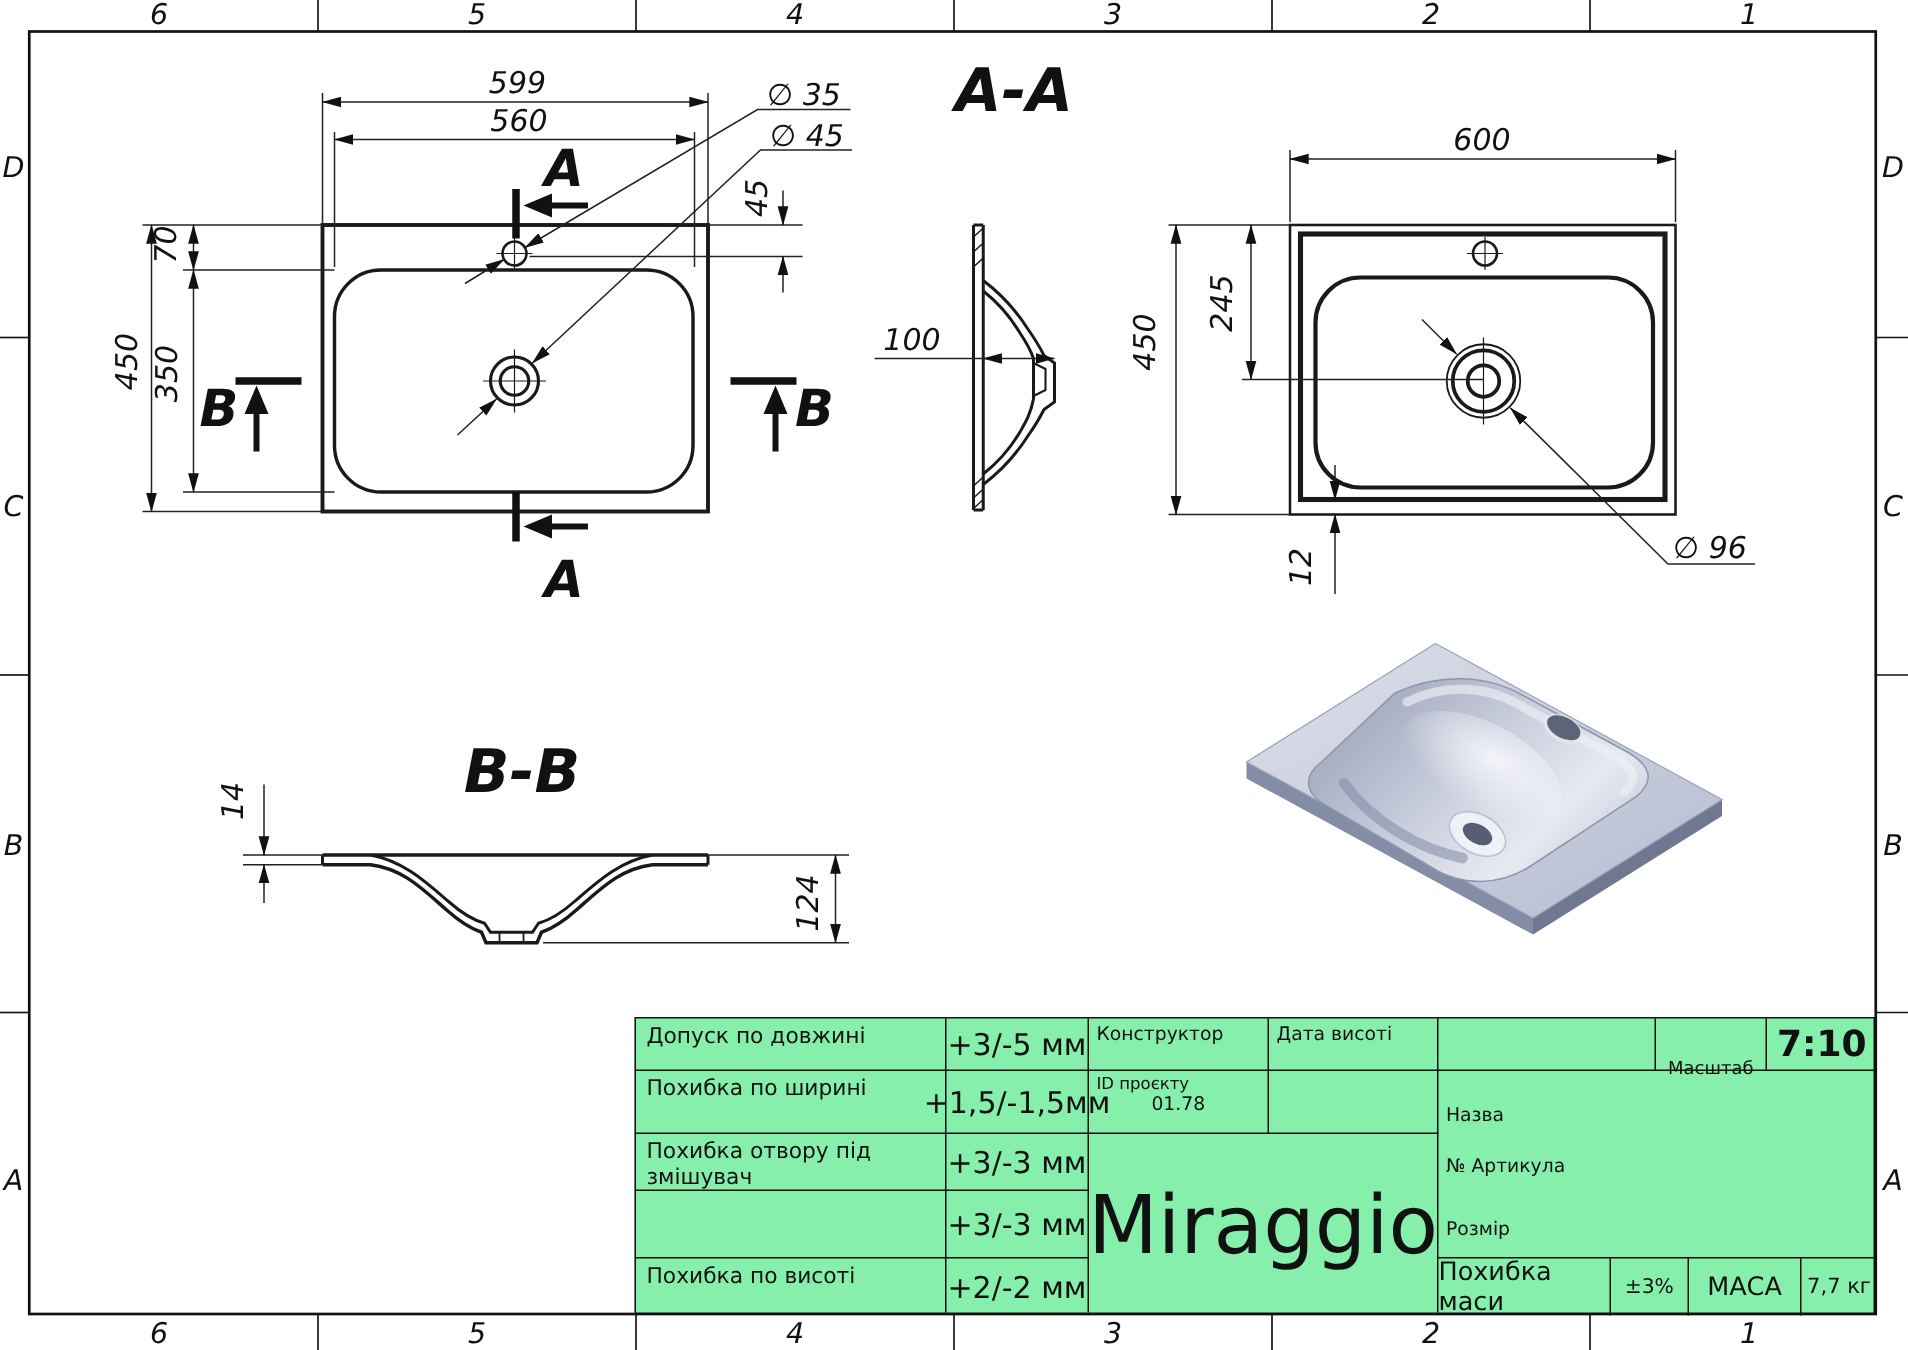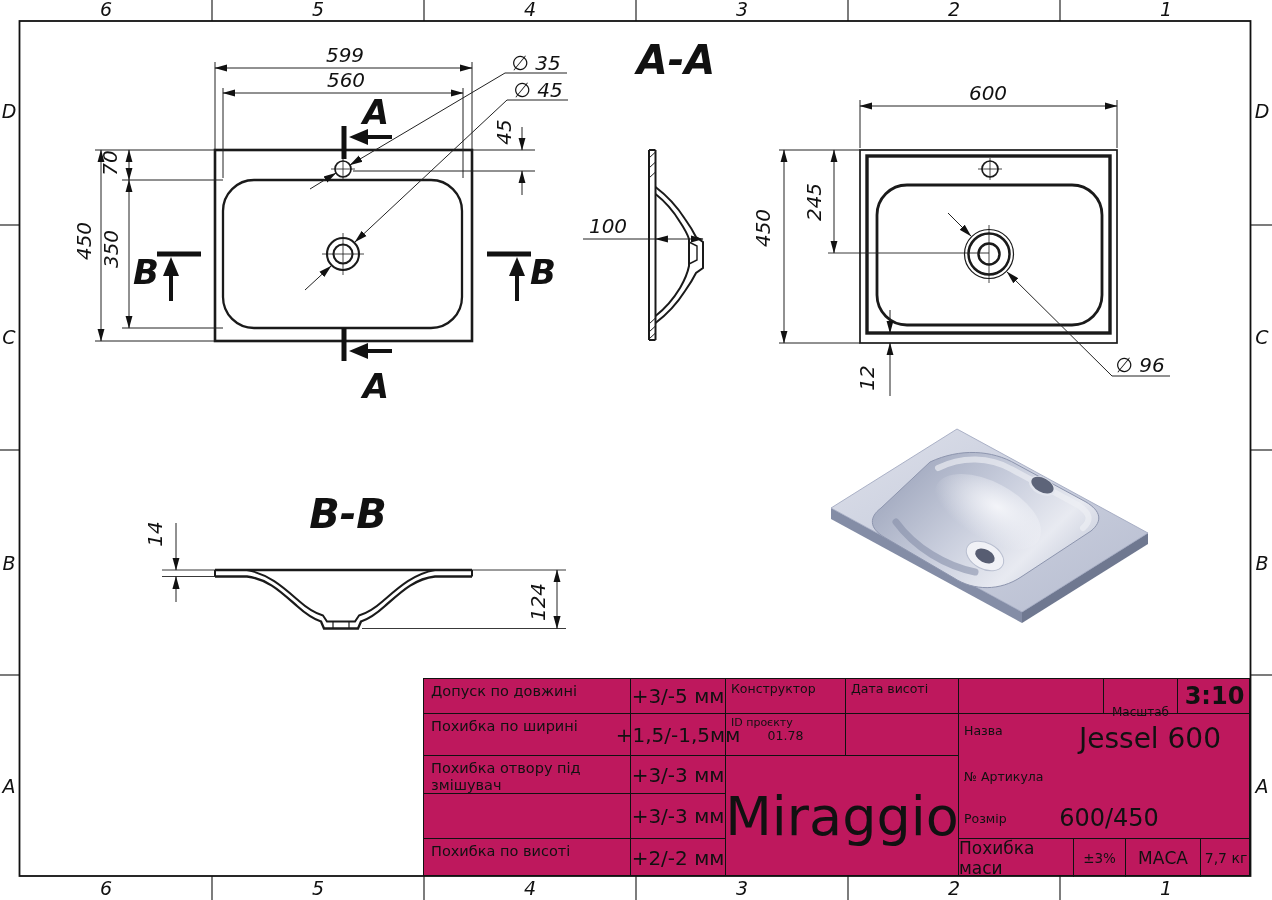--- a/index.html
+++ b/index.html
@@ -3,21 +3,21 @@
 <meta charset="utf-8">
 <style>
   html,body{margin:0;padding:0;background:#fff;}
   body{width:1272px;height:900px;position:relative;font-family:"DejaVu Sans",sans-serif;overflow:hidden;}
   svg text{fill:#111;}
   .dimtxt{font:italic 20px "DejaVu Sans",sans-serif;}
   .sectxt{font:italic 600 34px "DejaVu Sans",sans-serif;}
   .viewtitle{font:italic 600 40px "DejaVu Sans",sans-serif;}
   .zonetxt{font:italic 19px "DejaVu Sans",sans-serif;}
   
-  #tblock{position:absolute;left:423px;top:678px;width:827px;height:198px;border:1.6px solid #111;box-sizing:border-box;background:#be185d;}
+  #tblock{position:absolute;left:423px;top:678px;width:827px;height:198px;border:1.6px solid #111;box-sizing:border-box;background:#86efac;}
   .tb-line{position:absolute;background:#111;}
   .tb-cell{position:absolute;box-sizing:border-box;color:#111;}
   .tol-label{font-size:14.5px;line-height:1.15;padding:4px 2px 0 7px;}
   .tol-value{font-size:20px;display:flex;align-items:center;justify-content:center;}
   .small-label{font-size:12.5px;padding:2px 0 0 5px;}
   .tiny-label{font-size:11px;padding:2px 0 0 5px;}
   .logo{font-size:54px;letter-spacing:0px;display:flex;align-items:center;justify-content:center;font-weight:500;}
   .big-val{display:flex;align-items:center;justify-content:center;}
 </style>
 </head>
@@ -311,26 +311,24 @@
   <div class="tb-cell tol-label" style="left:0;top:160px;width:206px;height:38px">Похибка по висоті</div>
   <div class="tb-cell tol-value" style="left:207px;top:160px;width:94px;height:38px">+2/-2 мм</div>
 
   <div class="tb-cell small-label" style="left:302px;top:0;width:119px;height:34px">Конструктор</div>
   <div class="tb-cell small-label" style="left:422px;top:0;width:112px;height:34px">Дата висоті</div>
   <div class="tb-cell tiny-label" style="left:302px;top:35px;width:119px;height:14px">ID проєкту</div>
   <div class="tb-cell" style="left:302px;top:49px;width:119px;height:26px;font-size:12.5px;text-align:center">01.78</div>
   <div class="tb-cell logo" style="left:302px;top:77px;width:232px;height:121px">Miraggio</div>
 
   <div class="tb-cell small-label" style="left:680px;top:16px;width:73px;height:34px;display:flex;align-items:center;justify-content:center;padding:0;font-size:12px">Масштаб</div>
-  <div class="tb-cell big-val" style="left:754px;top:0;width:73px;height:34px;font-size:24px;font-weight:600">3:10</div>
-  <div class="tb-cell small-label" style="left:535px;top:42px;width:90px;height:20px">Назва</div>
-  <div class="tb-cell" style="left:625px;top:43px;width:202px;height:34px;font-size:28px;text-align:center">Jessel 600</div>
+  <div class="tb-cell big-val" style="left:754px;top:0;width:73px;height:34px;font-size:24px;font-weight:600">7:10</div>
+  <div class="tb-cell small-label" style="left:535px;top:54px;width:90px;height:20px">Назва</div>
   <div class="tb-cell small-label" style="left:535px;top:88px;width:120px;height:20px">№ Артикула</div>
   <div class="tb-cell small-label" style="left:535px;top:130px;width:90px;height:20px">Розмір</div>
-  <div class="tb-cell" style="left:605px;top:125px;width:160px;height:30px;font-size:24px;text-align:center">600/450</div>
   <div class="tb-cell big-val" style="left:535px;top:160px;width:114px;height:38px;font-size:17px">Похибка маси</div>
   <div class="tb-cell big-val" style="left:650px;top:160px;width:51px;height:38px;font-size:13.5px">±3%</div>
   <div class="tb-cell big-val" style="left:702px;top:160px;width:74px;height:38px;font-size:17px">МАСА</div>
   <div class="tb-cell big-val" style="left:777px;top:160px;width:50px;height:38px;font-size:14px">7,7 кг</div>
 </div>
 
 
 
 
 </body></html>

